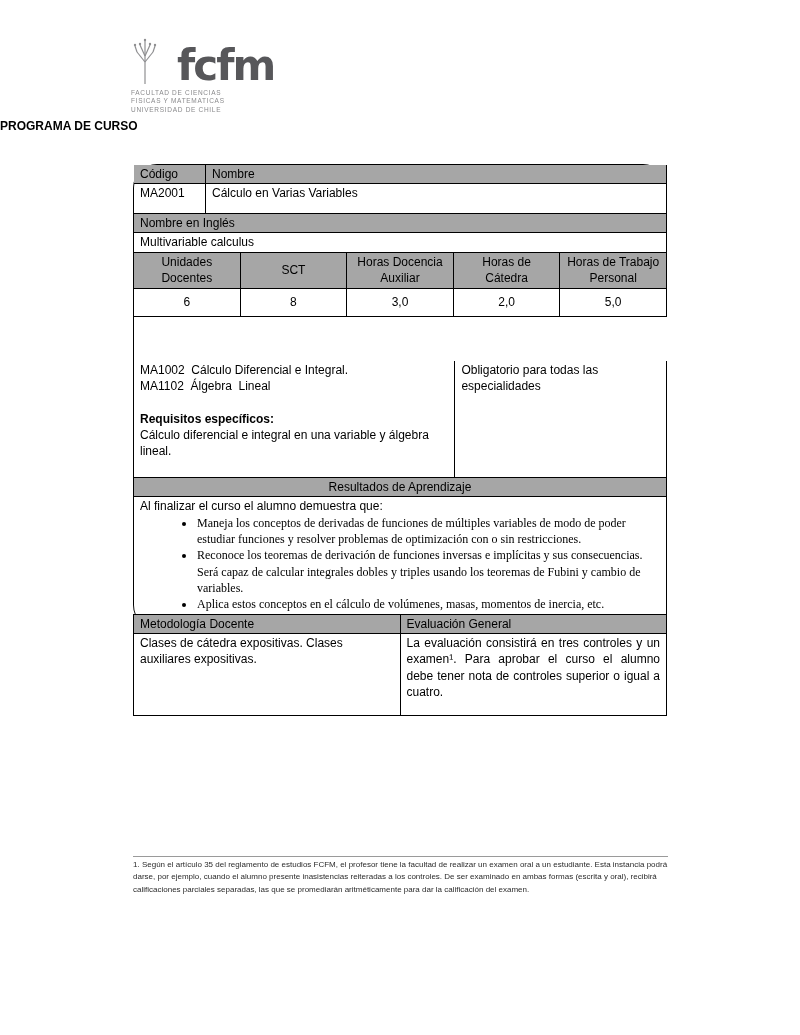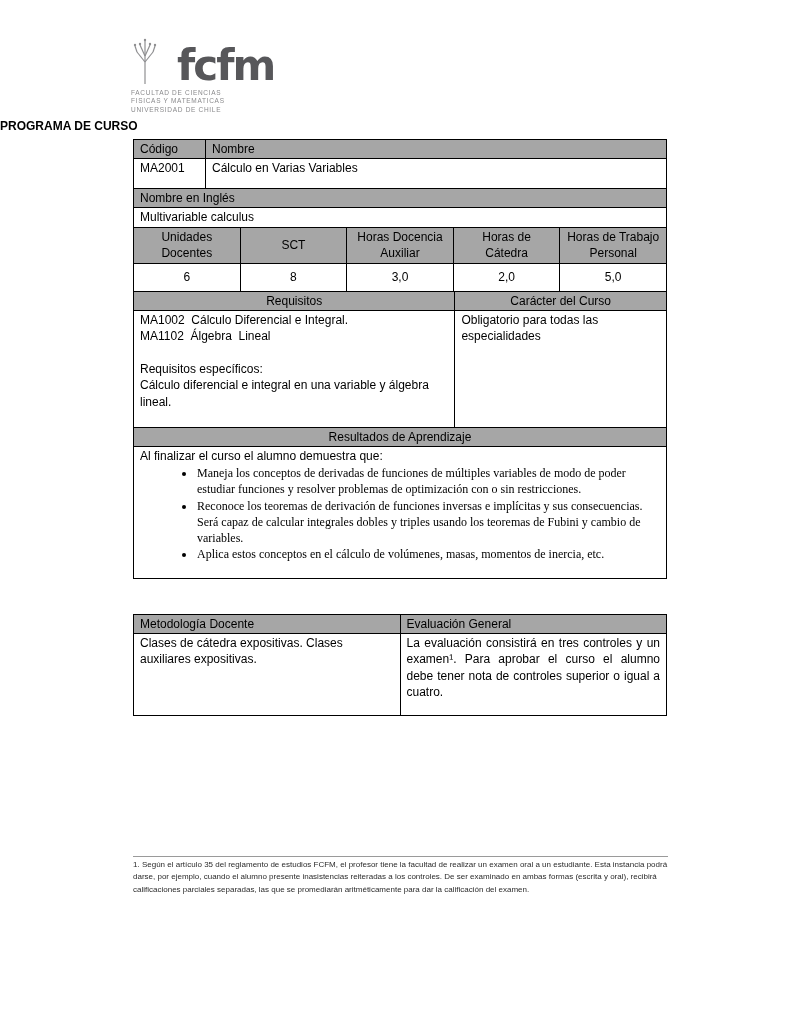--- a/index.html
+++ b/index.html
@@ -33,43 +33,43 @@
     position: absolute; top: 119px; left: 0; width: 100%;
     text-align: left; font-size: 12px; font-weight: bold;
   }
 
   
   .tbl {
     position: absolute; left: 133px; width: 534px;
     border-top: 1px solid #000; border-left: 1px solid #000;
     font-size: 12px; line-height: 1.35;
   }
-  .tbl1 { top: 139px; }
+  .tbl1 { top: 164px; border-radius: 24px; }
   .tbl2 { top: 614px; }
   .row { display: flex; }
   .cell {
     border-right: 1px solid #000; border-bottom: 1px solid #000;
     padding: 1px 6px; min-width: 0;
   }
   .hdr { background: #a6a6a6; }
   .grow { flex: 1; }
   .center { text-align: center; }
   .w-codigo { width: 72px; flex: none; }
   .w60 { width: 60.3%; flex: none; }
   .w50 { width: 50%; flex: none; }
   .col5 { width: 20%; flex: none; }
   .vcenter { display: flex; align-items: center; justify-content: center; text-align: center; }
   .h-name { min-height: 30px; }
   .h-credit { min-height: 36px; }
   .h-vals { min-height: 28px; padding-top: 5px; }
-  .h-req { min-height: 117px; }
+  .h-req { min-height: 117px; margin-top: 44px; }
   .h-res { min-height: 132px; }
   .h-met { min-height: 82px; }
   .req-line { white-space: pre-wrap; }
-  .req-gap { margin-top: 17px; }
+  .req-gap { margin-top: 17px; font-weight: bold; }
   ul.bullets { margin: 1px 0 0 0; padding-left: 56px; font-family: Liberation Serif, serif; }
   ul.bullets li { padding-left: 1px; }
   .justify { text-align: justify; }
 
   
   .footnote {
     position: absolute; left: 133px; top: 856px; width: 535px;
     border-top: 1px solid #9a9a9a; padding-top: 2px;
     font-size: 8px; line-height: 1.55; color: #2b2b2b;
   }
@@ -142,24 +142,20 @@
     </div>
 
     <div class="row">
       <div class="cell col5 center h-vals">6</div>
       <div class="cell col5 center h-vals">8</div>
       <div class="cell col5 center h-vals">3,0</div>
       <div class="cell col5 center h-vals">2,0</div>
       <div class="cell col5 center h-vals">5,0</div>
     </div>
 
-    <div class="row">
-      <div class="cell hdr w60 center">Requisitos</div>
-      <div class="cell hdr grow center">Carácter del Curso</div>
-    </div>
 
     <div class="row">
       <div class="cell w60 h-req">
         <div class="req-line">MA1002  Cálculo Diferencial e Integral.</div>
         <div class="req-line">MA1102  Álgebra  Lineal</div>
         <div class="req-line req-gap">Requisitos específicos:</div>
         <div class="req-line">Cálculo diferencial e integral en una variable y álgebra lineal.</div>
       </div>
       <div class="cell grow h-req">Obligatorio para todas las especialidades</div>
     </div>

